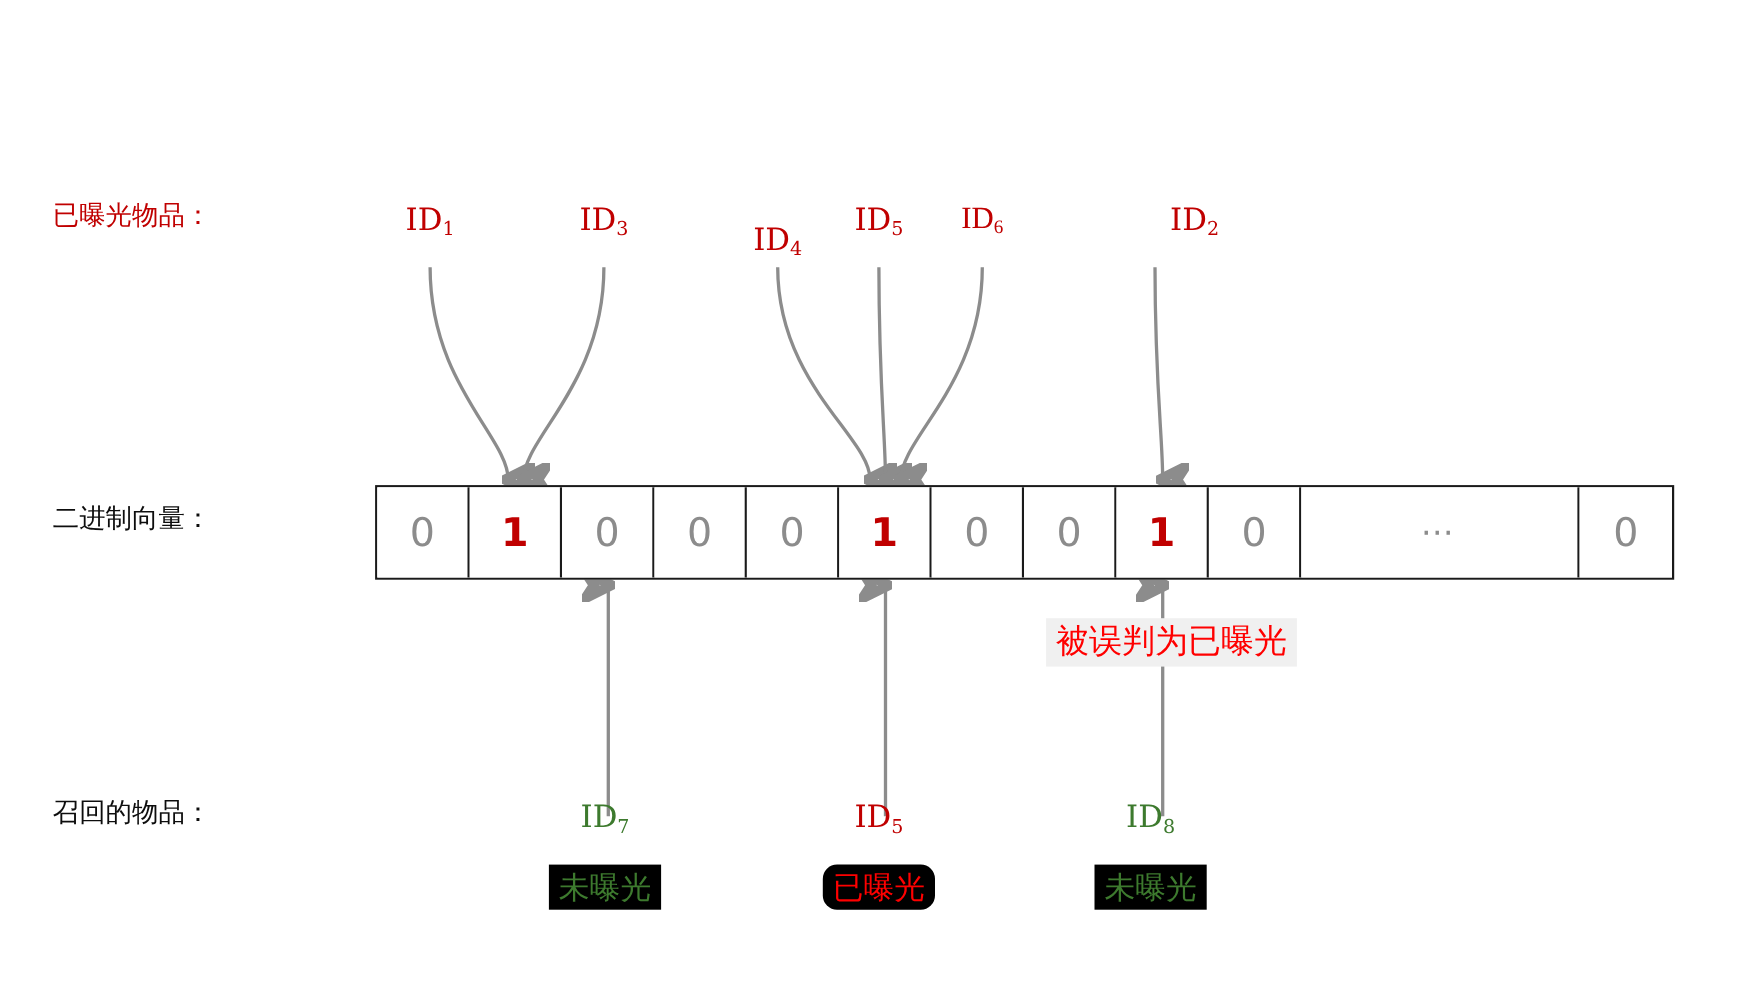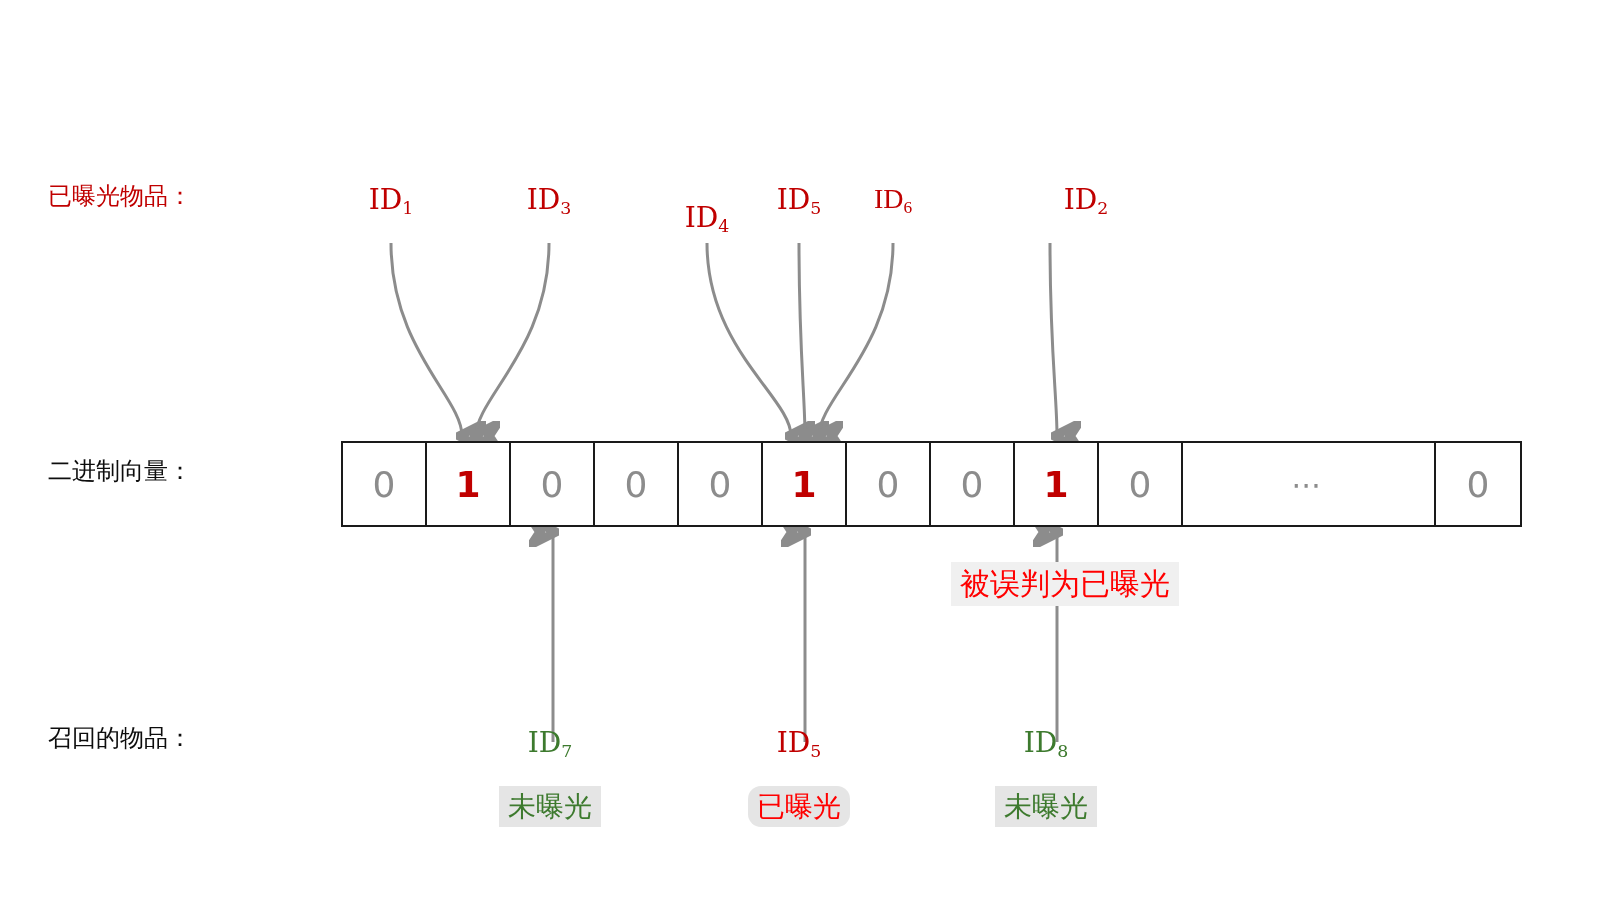--- a/index.html
+++ b/index.html
@@ -111,21 +111,21 @@
     color: #8c8c8c;
     font-size: 30px;
     letter-spacing: 4px;
   }
 
   
   .badge {
     position: absolute;
     font-family: "DejaVu Sans", "Liberation Sans", sans-serif;
     font-size: 28px;
-    background: #e5e5e5;
+    background: #000000;
     padding: 3px 9px;
     white-space: nowrap;
     transform: translateX(-50%);
     line-height: 1.25;
   }
   .badge-green { color: #3d7a2e; }
   .badge-red   { color: #ff0000; border-radius: 13px; }
   #annotation-false-positive {
     font-size: 30px;
     color: #ff0000;

